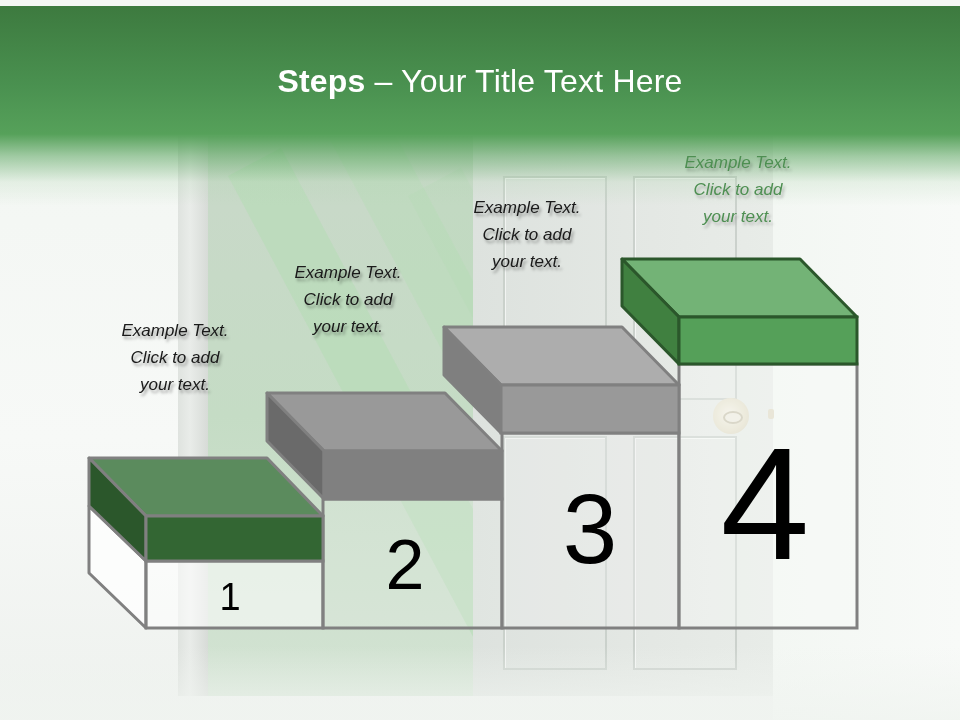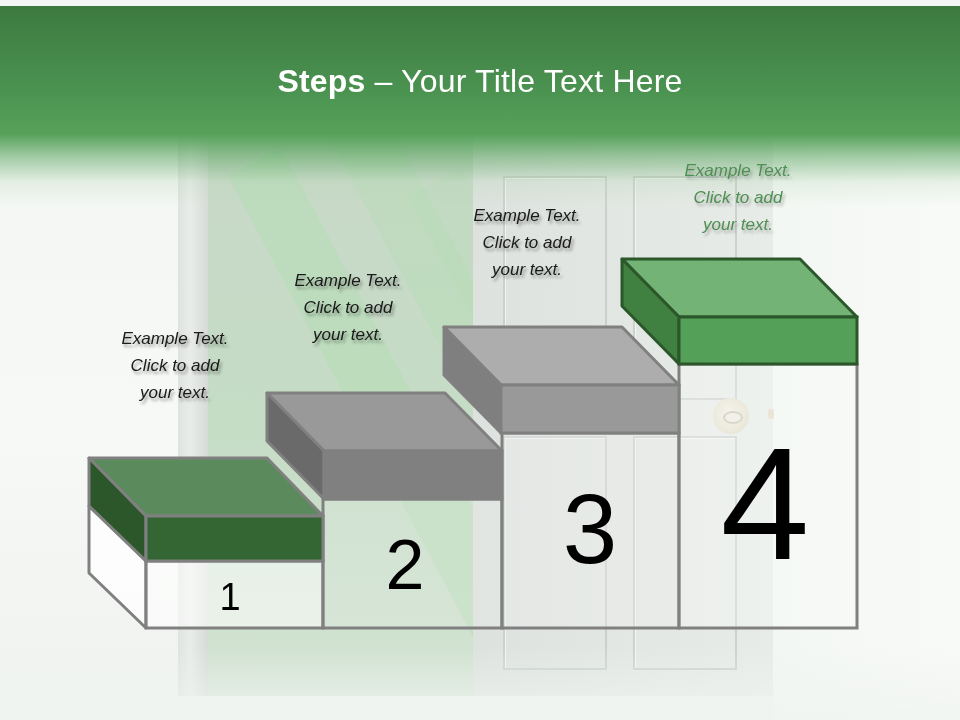--- a/index.html
+++ b/index.html
@@ -13,21 +13,21 @@
   .door-inset { position: absolute; border: 2px solid rgba(200, 206, 201, 0.9); box-shadow: inset 1px 1px 0 rgba(255,255,255,0.6); }
   .door-knob { position: absolute; left: 713px; top: 392px; width: 36px; height: 36px; border-radius: 50%; background: radial-gradient(circle at 45% 45%, #f4f1e6 0%, #e5e0cc 60%, #d6d1bd 100%); }
   .door-knob::after { content: ""; position: absolute; left: 10px; top: 13px; width: 16px; height: 9px; border-radius: 50%; border: 2px solid #c9c4b0; background: #efece0; }
   .door-latch { position: absolute; left: 768px; top: 403px; width: 6px; height: 10px; background: #e0dbc7; border-radius: 2px; }
   .right-wall { position: absolute; left: 773px; top: 130px; width: 187px; height: 590px; background: linear-gradient(90deg, #f3f7f3, #f8faf8); }
   .floor-fade { position: absolute; left: 0; top: 640px; width: 960px; height: 80px; background: linear-gradient(180deg, rgba(244,247,244,0) 0%, rgba(240,244,240,0.9) 100%); }
   .header-band { position: absolute; left: 0; top: 0; width: 960px; height: 200px; background: linear-gradient(180deg, #3d7a3f 0%, #4a9150 40%, #56a15a 64%, rgba(90,165,95,0.55) 75%, rgba(180,215,180,0.25) 88%, rgba(244,247,244,0) 100%); }
   .title { position: absolute; left: 0; top: 52px; width: 960px; text-align: center; color: #ffffff; font-size: 32px; line-height: 46px; letter-spacing: 0.2px; }
   .title .bold { font-weight: bold; }
   .steps-svg { position: absolute; left: 0; top: 0; }
-  .caption { position: absolute; width: 170px; text-align: center; font-style: italic; font-size: 17px; line-height: 27px; color: #1a1a1a; text-shadow: 2px 3px 3px rgba(0,0,0,0.35); margin-top: 8px; }
+  .caption { position: absolute; width: 170px; text-align: center; font-style: italic; font-size: 17px; line-height: 27px; color: #1a1a1a; text-shadow: 2px 3px 3px rgba(0,0,0,0.35); }
   .caption.green { color: #4e8f52; text-shadow: 2px 3px 3px rgba(0,0,0,0.25); }
   .caption span { display: block; }
   .num { position: absolute; font-family: "Liberation Sans", sans-serif; color: #000; text-align: center; line-height: 1; }
 </style>
 </head>
 <body>
 
 <div class="slide">
 
   <div class="bg-base"></div>

